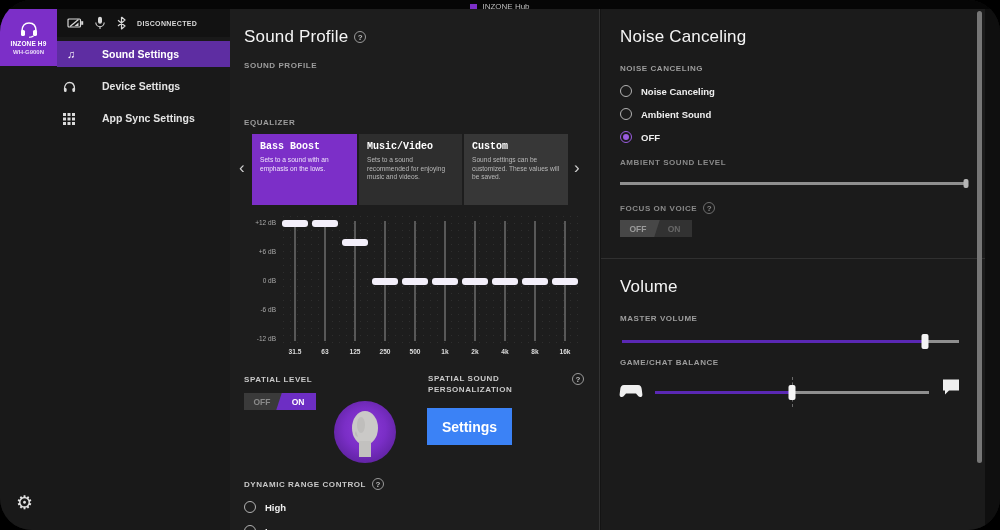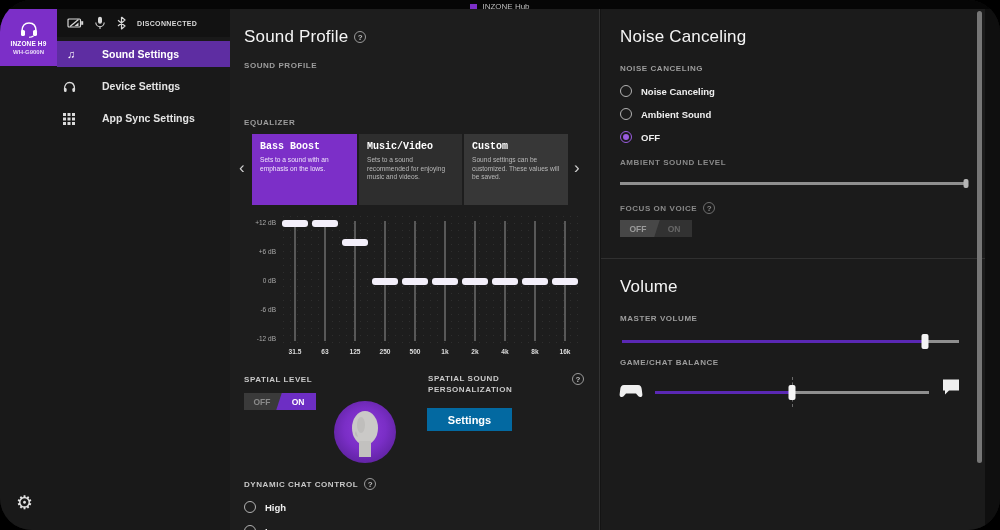--- a/index.html
+++ b/index.html
@@ -84,22 +84,22 @@
     justify-content:center; font-size:8.5px; font-weight:bold; }
   .toggle .t-off { left:0; } .toggle .t-on { right:0; }
   .toggle.state-on .t-off { color:#8a8a8a; } .toggle.state-on .t-on { color:#fff; }
   .toggle.disabled { background:#323232; }
   .toggle.disabled .t-off { color:#9b9b9b; } .toggle.disabled .t-on { color:#676767; }
   #spatial-toggle { position:absolute; left:14px; top:384px; }
   #head-avatar { position:absolute; left:104px; top:392px; width:62px; height:62px; border-radius:50%;
     background:radial-gradient(circle at 50% 45%, #8d3bd9 0%, #7a2ec6 45%, #4d1b87 100%); overflow:hidden; }
   #pers-label { position:absolute; left:198px; top:364px; width:130px; line-height:11px; }
   #pers-help { position:absolute; left:342px; top:364px; }
-  #pers-settings { position:absolute; left:197px; top:399px; width:85px; height:23px; background:#0369a1;
-    border:none; color:#fff; font-size:11px; font-weight:bold; font-family:inherit; cursor:pointer; }
+  #pers-settings { position:absolute; left:197px; top:399px; width:85px; height:37px; background:#3b82f6;
+    border:none; color:#fff; font-size:14px; font-weight:bold; font-family:inherit; cursor:pointer; }
   #drc-label { position:absolute; left:14px; top:469px; display:flex; align-items:center; gap:6px; }
   .radio-row { display:flex; align-items:center; gap:9px; cursor:pointer; }
   .radio { width:12px; height:12px; border:1.5px solid #b2b2b2; border-radius:50%; flex:0 0 auto; }
   .radio.sel { border-color:#9a5ce0; }
   .radio.sel::after { content:''; display:block; width:6px; height:6px; margin:1.5px; border-radius:50%; background:#9a5ce0; }
   .radio-label { font-size:9.5px; font-weight:bold; color:#efefef; }
   #drc-high { position:absolute; left:14px; top:492px; }
   #drc-low  { position:absolute; left:14px; top:516px; }
 
   
@@ -297,21 +297,21 @@
         <rect x="25" y="40" width="12" height="16" fill="#c2c1bf"></rect>
         <ellipse cx="27" cy="24" rx="4" ry="8" fill="#bfbebc"></ellipse>
       </svg>
     </div>
 
     <div id="pers-label" class="sec-label bright">SPATIAL SOUND PERSONALIZATION</div>
     <span id="pers-help" class="help">?</span>
     <button id="pers-settings">Settings</button>
 
     <div id="drc-label">
-      <span class="sec-label bright">DYNAMIC CHAT CONTROL</span>
+      <span class="sec-label bright">DYNAMIC RANGE CONTROL</span>
       <span class="help">?</span>
     </div>
     <div id="drc-high" class="radio-row">
       <span class="radio"></span>
       <span class="radio-label">High</span>
     </div>
     <div id="drc-low" class="radio-row">
       <span class="radio"></span>
       <span class="radio-label">Low</span>
     </div>

